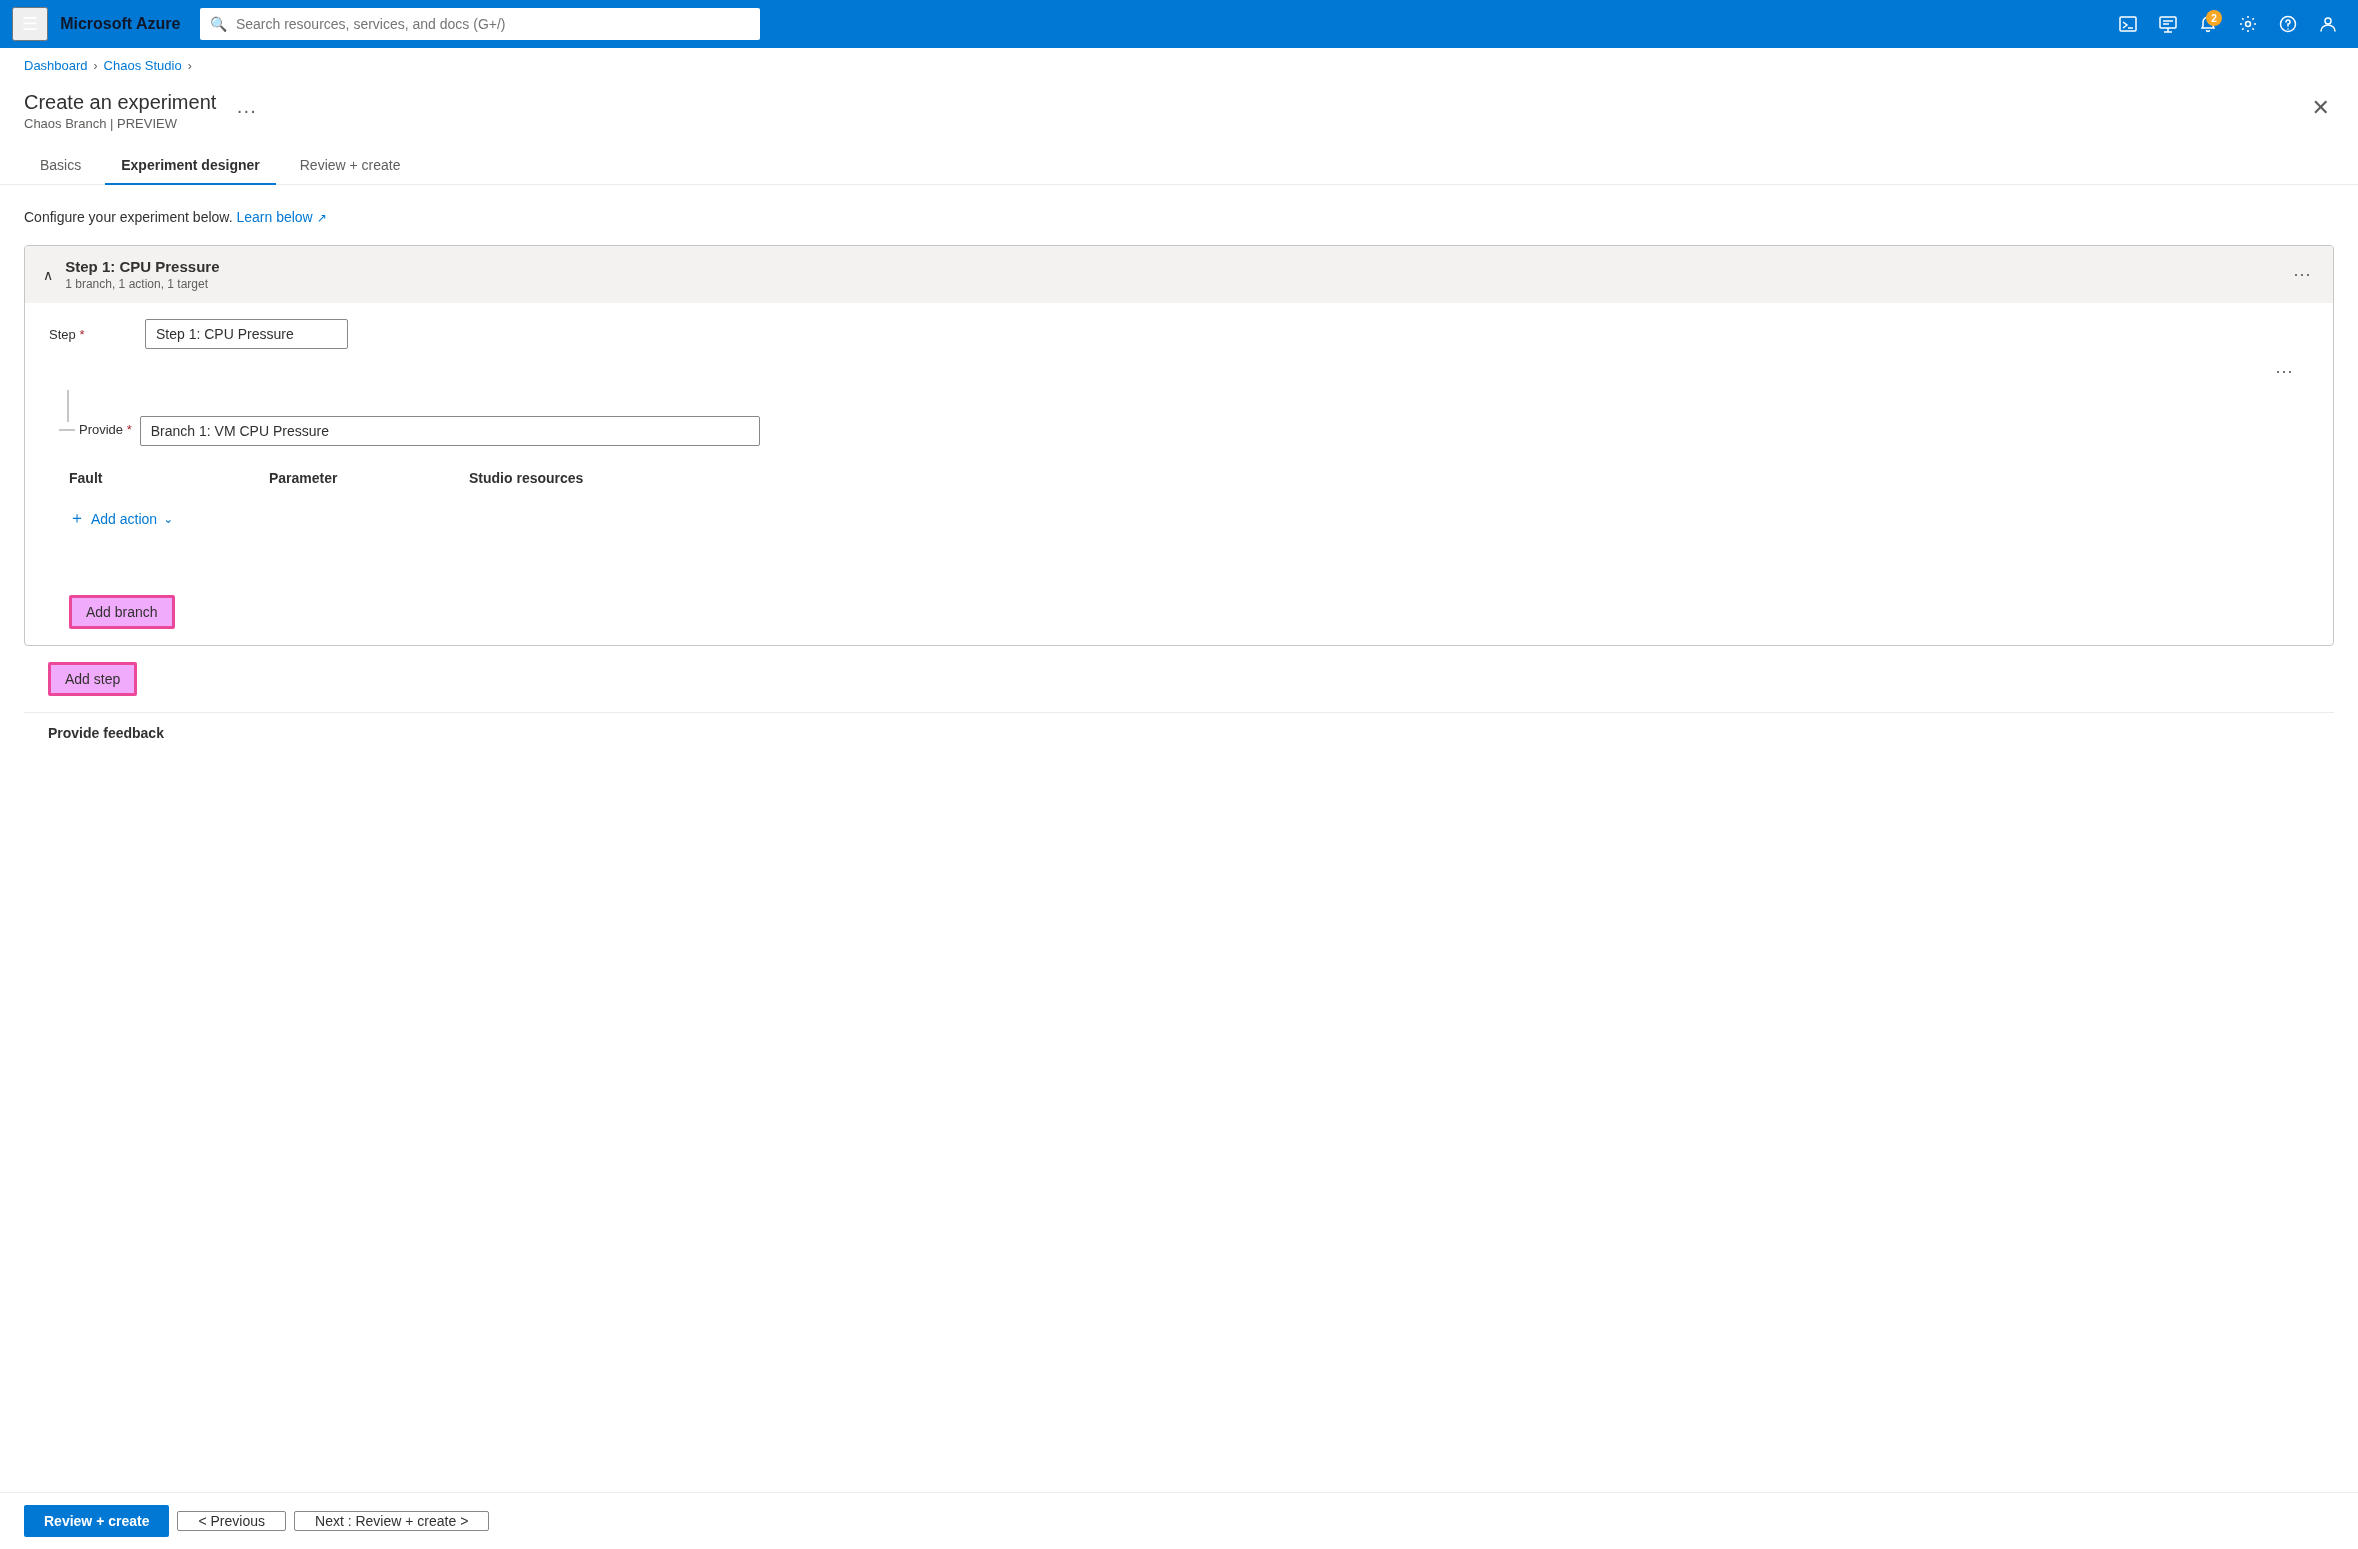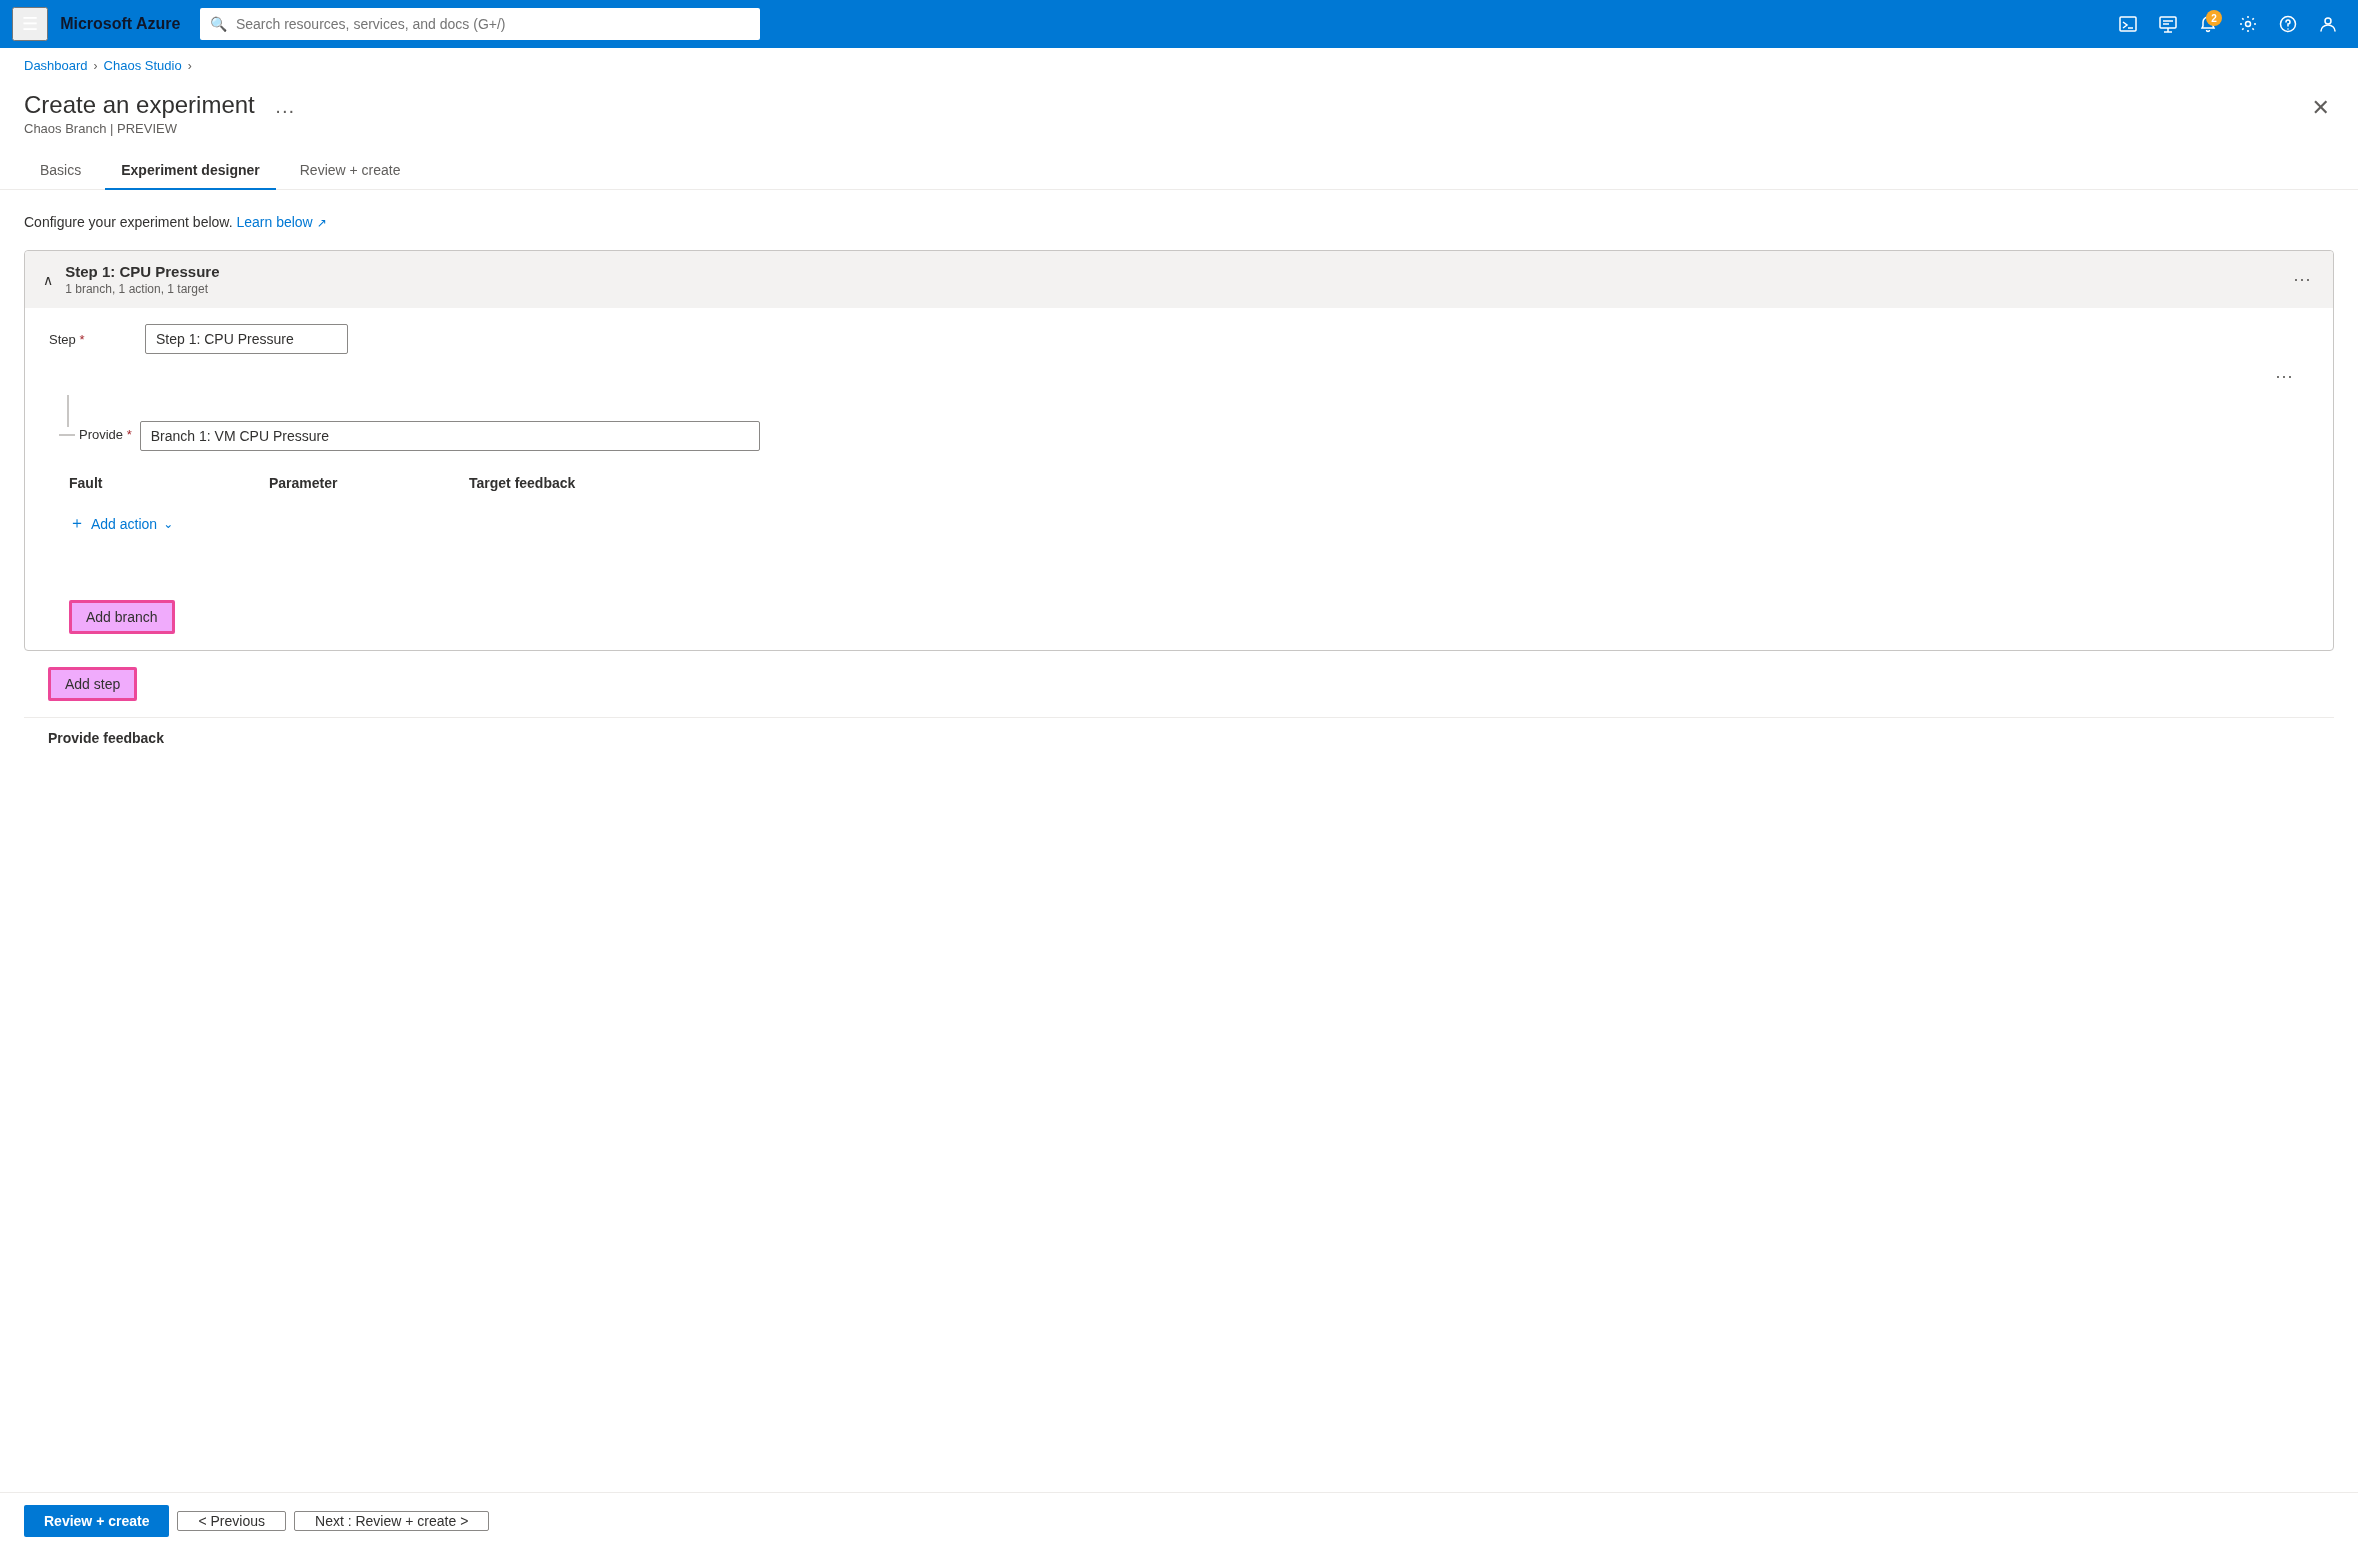--- a/index.html
+++ b/index.html
@@ -83,21 +83,21 @@
     .breadcrumb .separator { color: #605e5c; font-size: 12px; }
 
     
     .page-header {
       padding: 8px 24px 16px;
       display: flex;
       align-items: flex-start;
       justify-content: space-between;
     }
     .page-header-left { display: flex; align-items: flex-start; gap: 12px; }
-    .page-title { font-size: 24px; font-weight: 300; color: #323130; }
+    .page-title { font-size: 20px; font-weight: 300; color: #323130; }
     .page-subtitle { font-size: 13px; color: #605e5c; margin-top: 2px; }
     .ellipsis-btn {
       background: none;
       border: none;
       cursor: pointer;
       font-size: 20px;
       color: #605e5c;
       padding: 4px 8px;
       margin-top: 4px;
     }
@@ -447,21 +447,21 @@
               </div>
             </div>
             <div style="flex:1; padding-top:26px;">
               <input class="form-input" type="text" value="Branch 1: VM CPU Pressure" style="max-width: 620px; width: 100%;">
             </div>
           </div>
 
           <div class="fault-table-header">
             <span class="fault-col-header">Fault</span>
             <span class="fault-col-header">Parameter</span>
-            <span class="fault-col-header">Target feedback</span>
+            <span class="fault-col-header">Studio resources</span>
           </div>
 
           <div class="add-action-section">
             <button class="add-action-btn">
               <span style="font-size:16px; font-weight:300;">＋</span>
               <span>Add action</span>
               <span style="font-size:12px;">⌄</span>
             </button>
 
           </div>

